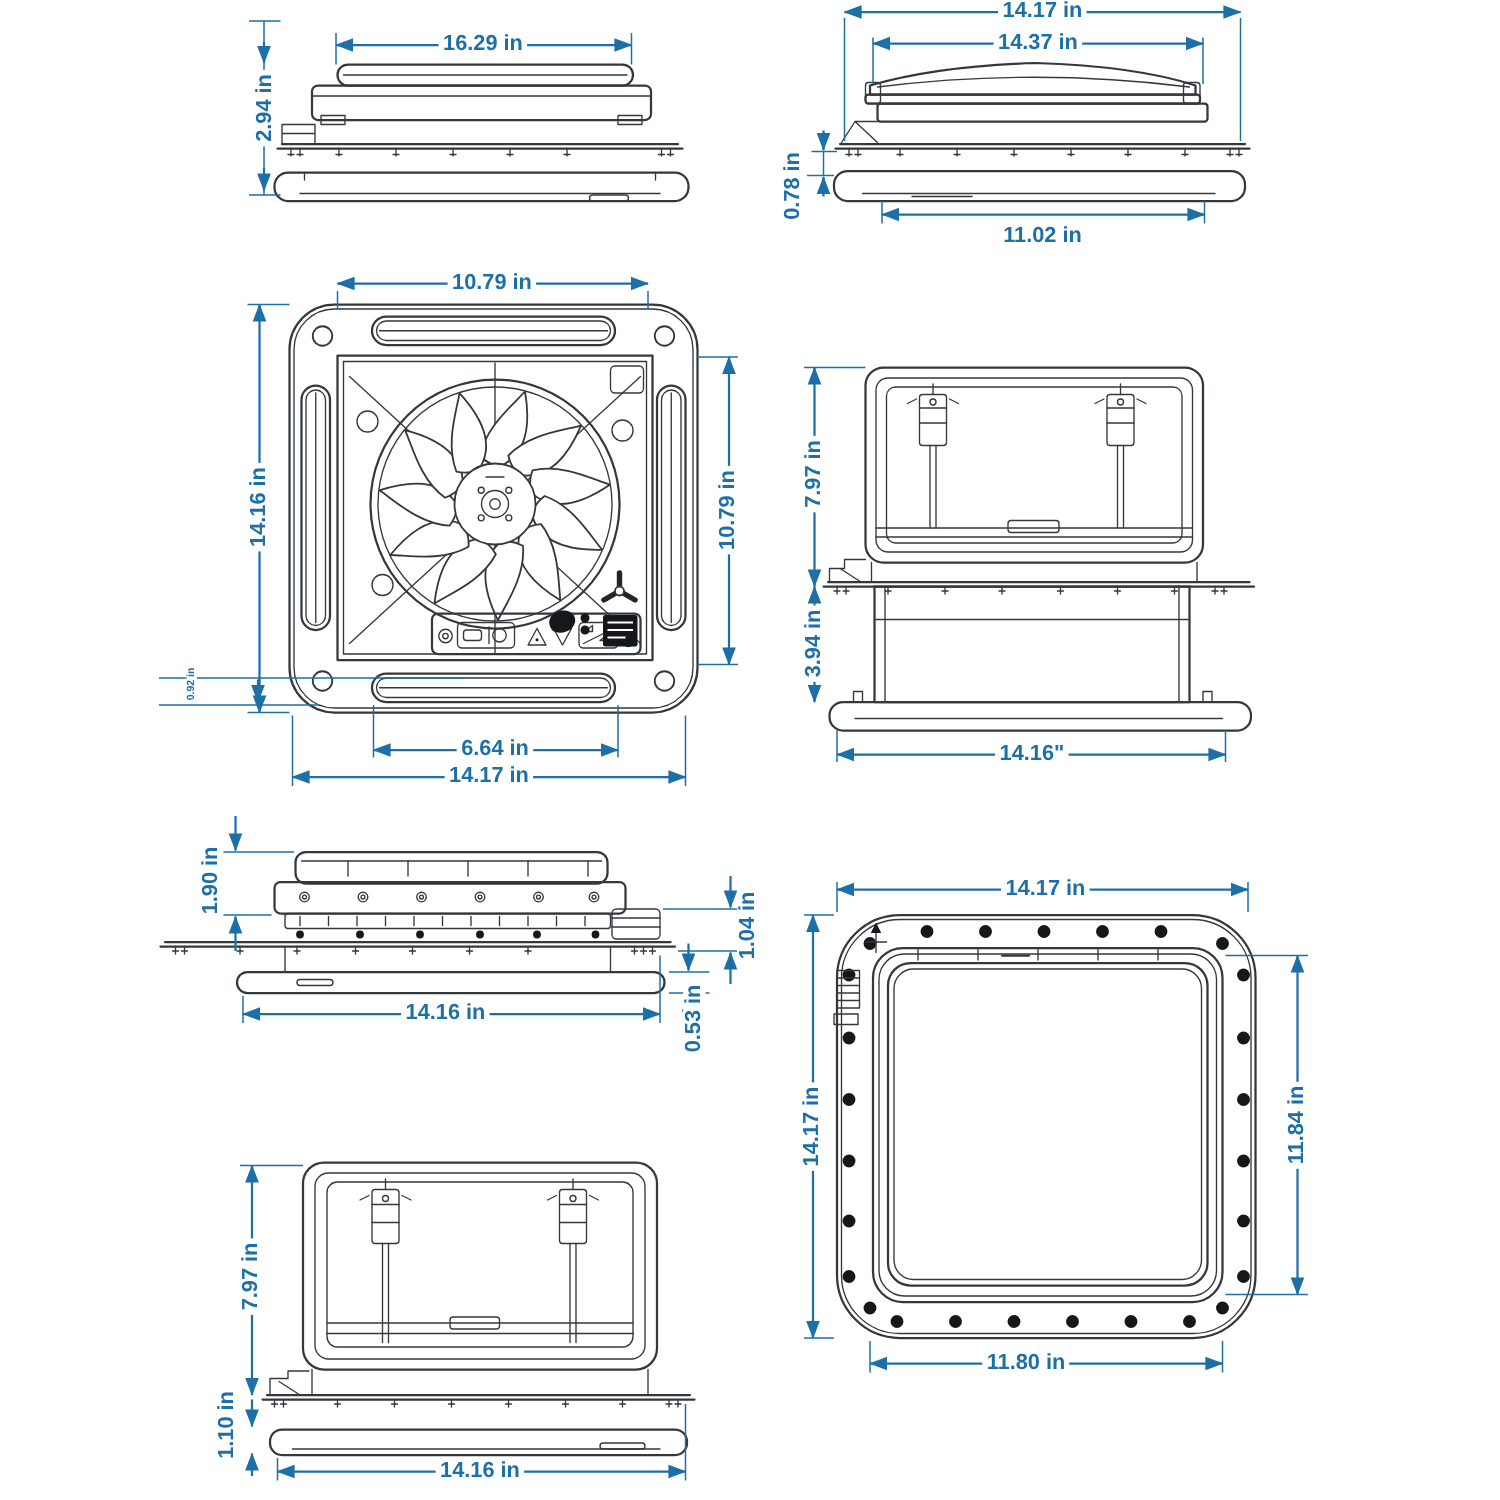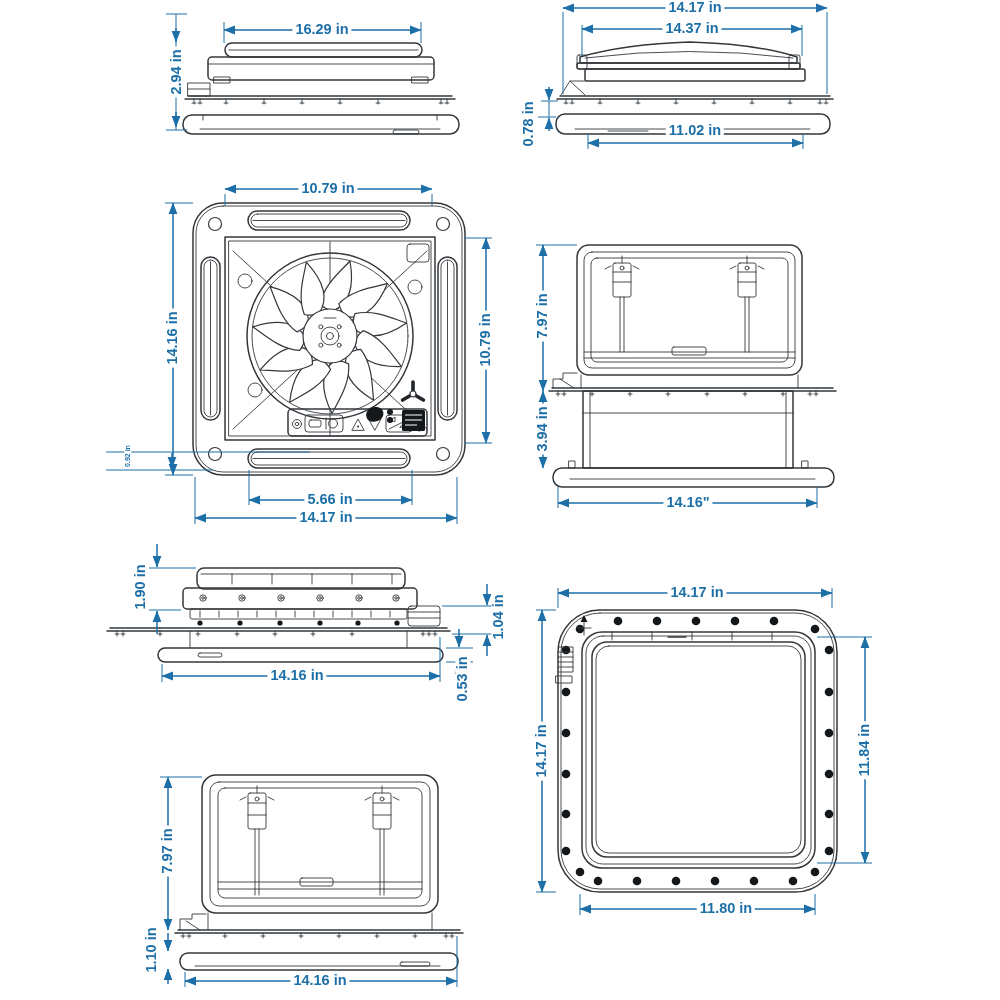--- a/index.html
+++ b/index.html
@@ -398,40 +398,40 @@
     <line class="dl" x1="185" y1="981" x2="457" y2="981" marker-start="url(#ar)" marker-end="url(#ar)"></line>
   </g>
 </svg>
 
   <div class="dim" style="left:322px;top:30px">16.29 in</div>
   <div class="dim v" style="left:177px;top:72px">2.94 in</div>
 
   <div class="dim" style="left:695px;top:8px">14.17 in</div>
   <div class="dim" style="left:692px;top:29px">14.37 in</div>
   <div class="dim v" style="left:529px;top:124px">0.78 in</div>
-  <div class="dim" style="left:695px;top:131px">11.02 in</div>
+  <div class="dim" style="left:695px;top:158px">11.02 in</div>
 
   <div class="dim" style="left:328px;top:189px">10.79 in</div>
   <div class="dim v" style="left:173px;top:338px">14.16 in</div>
   <div class="dim v" style="left:486px;top:340px">10.79 in</div>
   <div class="dim v sm" style="left:128px;top:456px">0.92 in</div>
-  <div class="dim" style="left:330px;top:500px">5.66 in</div>
+  <div class="dim" style="left:330px;top:500px">6.64 in</div>
   <div class="dim" style="left:326px;top:518px">14.17 in</div>
 
   <div class="dim v" style="left:543px;top:316px">7.97 in</div>
   <div class="dim v" style="left:543px;top:429px">3.94 in</div>
   <div class="dim" style="left:688px;top:503px">14.16"</div>
 
   <div class="dim v" style="left:141px;top:587px">1.90 in</div>
   <div class="dim v" style="left:499px;top:617px">1.04 in</div>
   <div class="dim v" style="left:463px;top:679px">0.53 in</div>
   <div class="dim" style="left:297px;top:676px">14.16 in</div>
 
   <div class="dim" style="left:697px;top:593px">14.17 in</div>
   <div class="dim v" style="left:542px;top:751px">14.17 in</div>
   <div class="dim v" style="left:865px;top:750px">11.84 in</div>
-  <div class="dim" style="left:726px;top:909px">11.80 in</div>
+  <div class="dim" style="left:684px;top:909px">11.80 in</div>
 
   <div class="dim v" style="left:168px;top:851px">7.97 in</div>
   <div class="dim v" style="left:152px;top:950px">1.10 in</div>
   <div class="dim" style="left:320px;top:981px">14.16 in</div>
 
 </div>
 
 </body></html>

